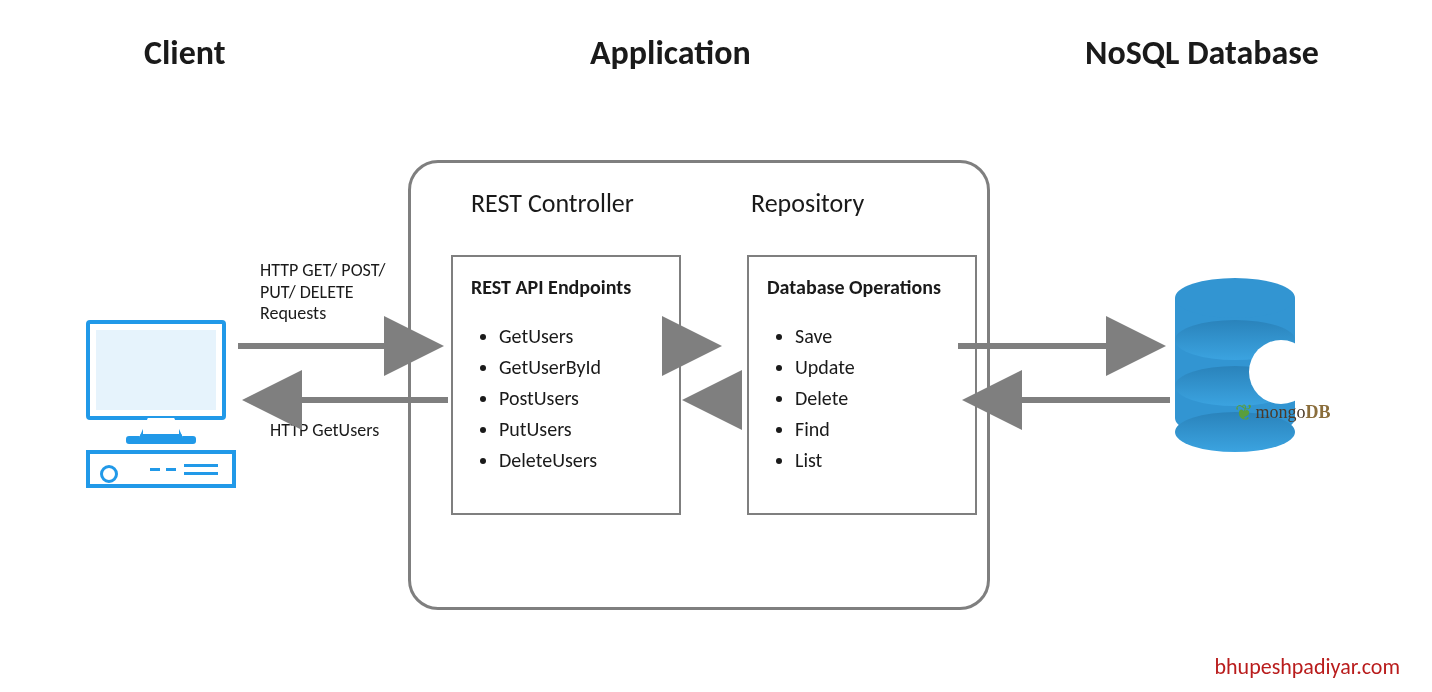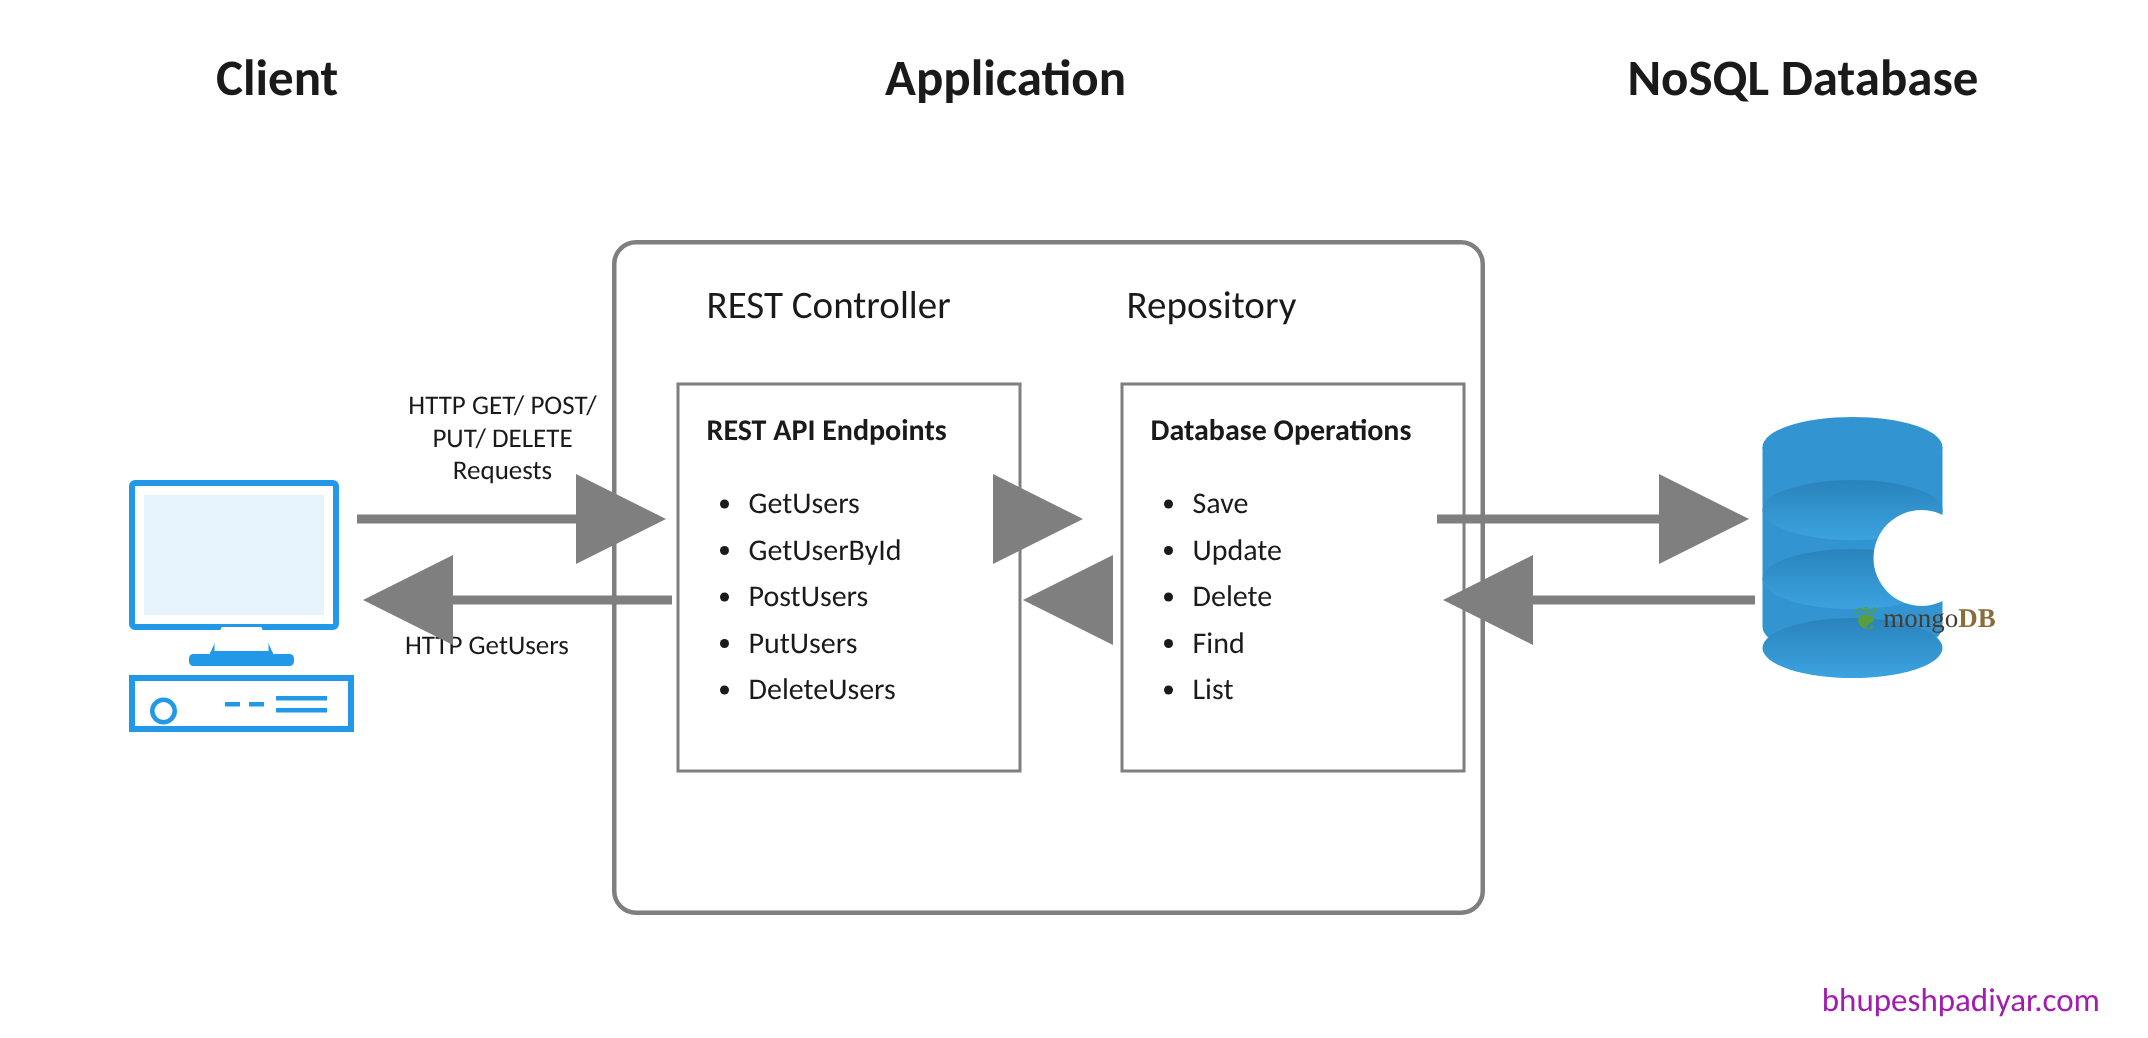--- a/index.html
+++ b/index.html
@@ -18,21 +18,21 @@
     font-weight: 700;
     font-size: 34px;
   }
   .app-container {
     position: absolute;
     left: 408px;
     top: 160px;
     width: 582px;
     height: 450px;
     border: 3px solid #7f7f7f;
-    border-radius: 16px;
+    border-radius: 30px;
   }
   .section-label {
     position: absolute;
     font-size: 26px;
     font-weight: 400;
   }
   .inner-box {
     position: absolute;
     border: 2px solid #7f7f7f;
     width: 230px;
@@ -49,29 +49,28 @@
     padding-left: 28px;
     list-style: disc;
   }
   .inner-box li {
     font-size: 20px;
     line-height: 1.55;
   }
   .arrow-label {
     position: absolute;
     font-size: 18px;
-    text-align: center;
     line-height: 1.2;
   }
   .watermark {
     position: absolute;
     right: 32px;
     bottom: 12px;
     font-size: 22px;
-    color: #a21caf;
+    color: #b91c1c;
   }
   
   .client-icon { position: absolute; left: 86px; top: 320px; }
   .monitor-frame { width: 140px; height: 100px; border: 4px solid #2199e8; border-radius: 4px; position: relative; background: #fff; }
   .monitor-screen { position: absolute; inset: 6px; background: #e6f3fc; }
   .monitor-stand { width: 44px; height: 20px; background:#fff; border: 4px solid #2199e8; border-top:none; margin: -2px auto 0; clip-path: polygon(20% 0,80% 0,100% 100%,0 100%); }
   .monitor-base { width: 70px; height: 6px; border: 4px solid #2199e8; border-radius: 3px; margin: -2px auto 0; }
   .tower { width: 150px; height: 38px; border: 4px solid #2199e8; margin-top: 6px; position: relative; background:#fff;}
   .tower::before { content:""; position:absolute; left:10px; top:11px; width:12px; height:12px; border:3px solid #2199e8; border-radius:50%;}
   .tower .slot { position:absolute; height:3px; background:#2199e8; }

